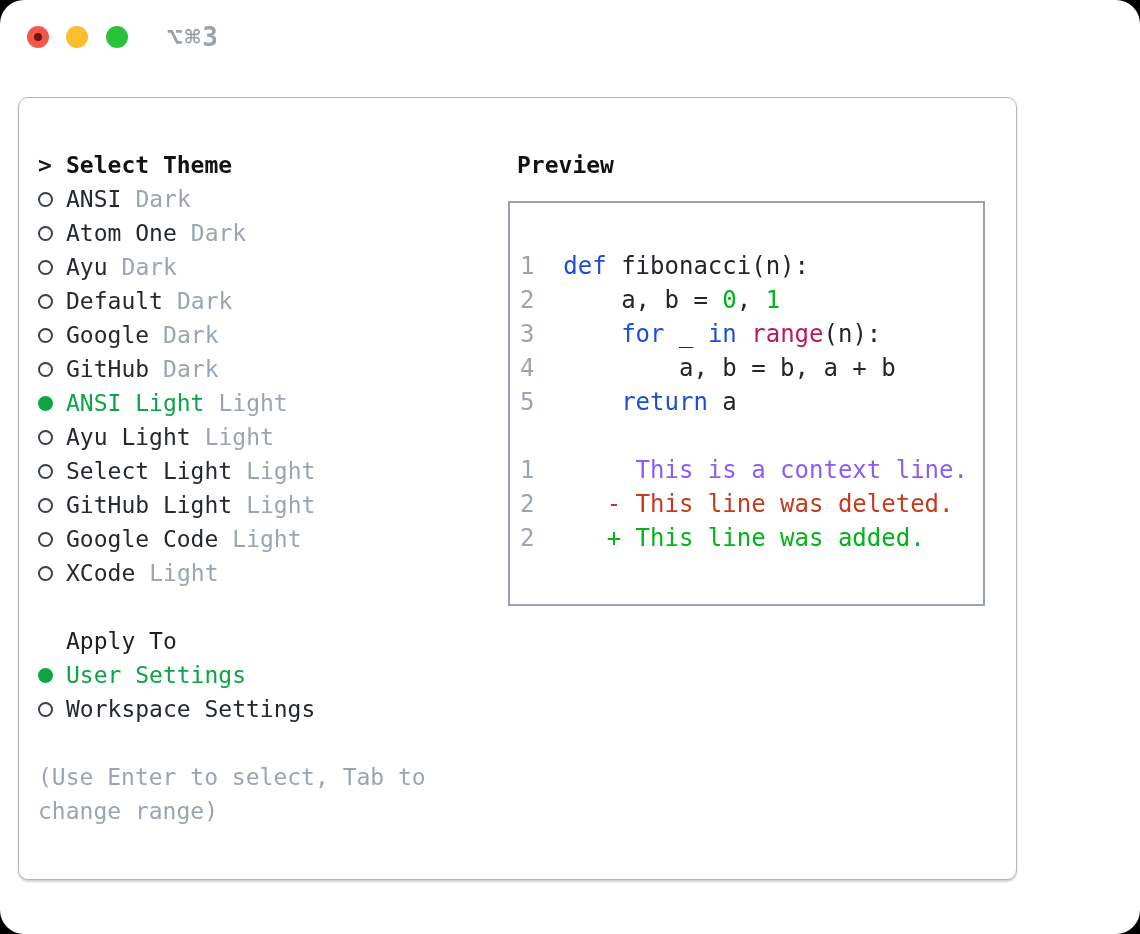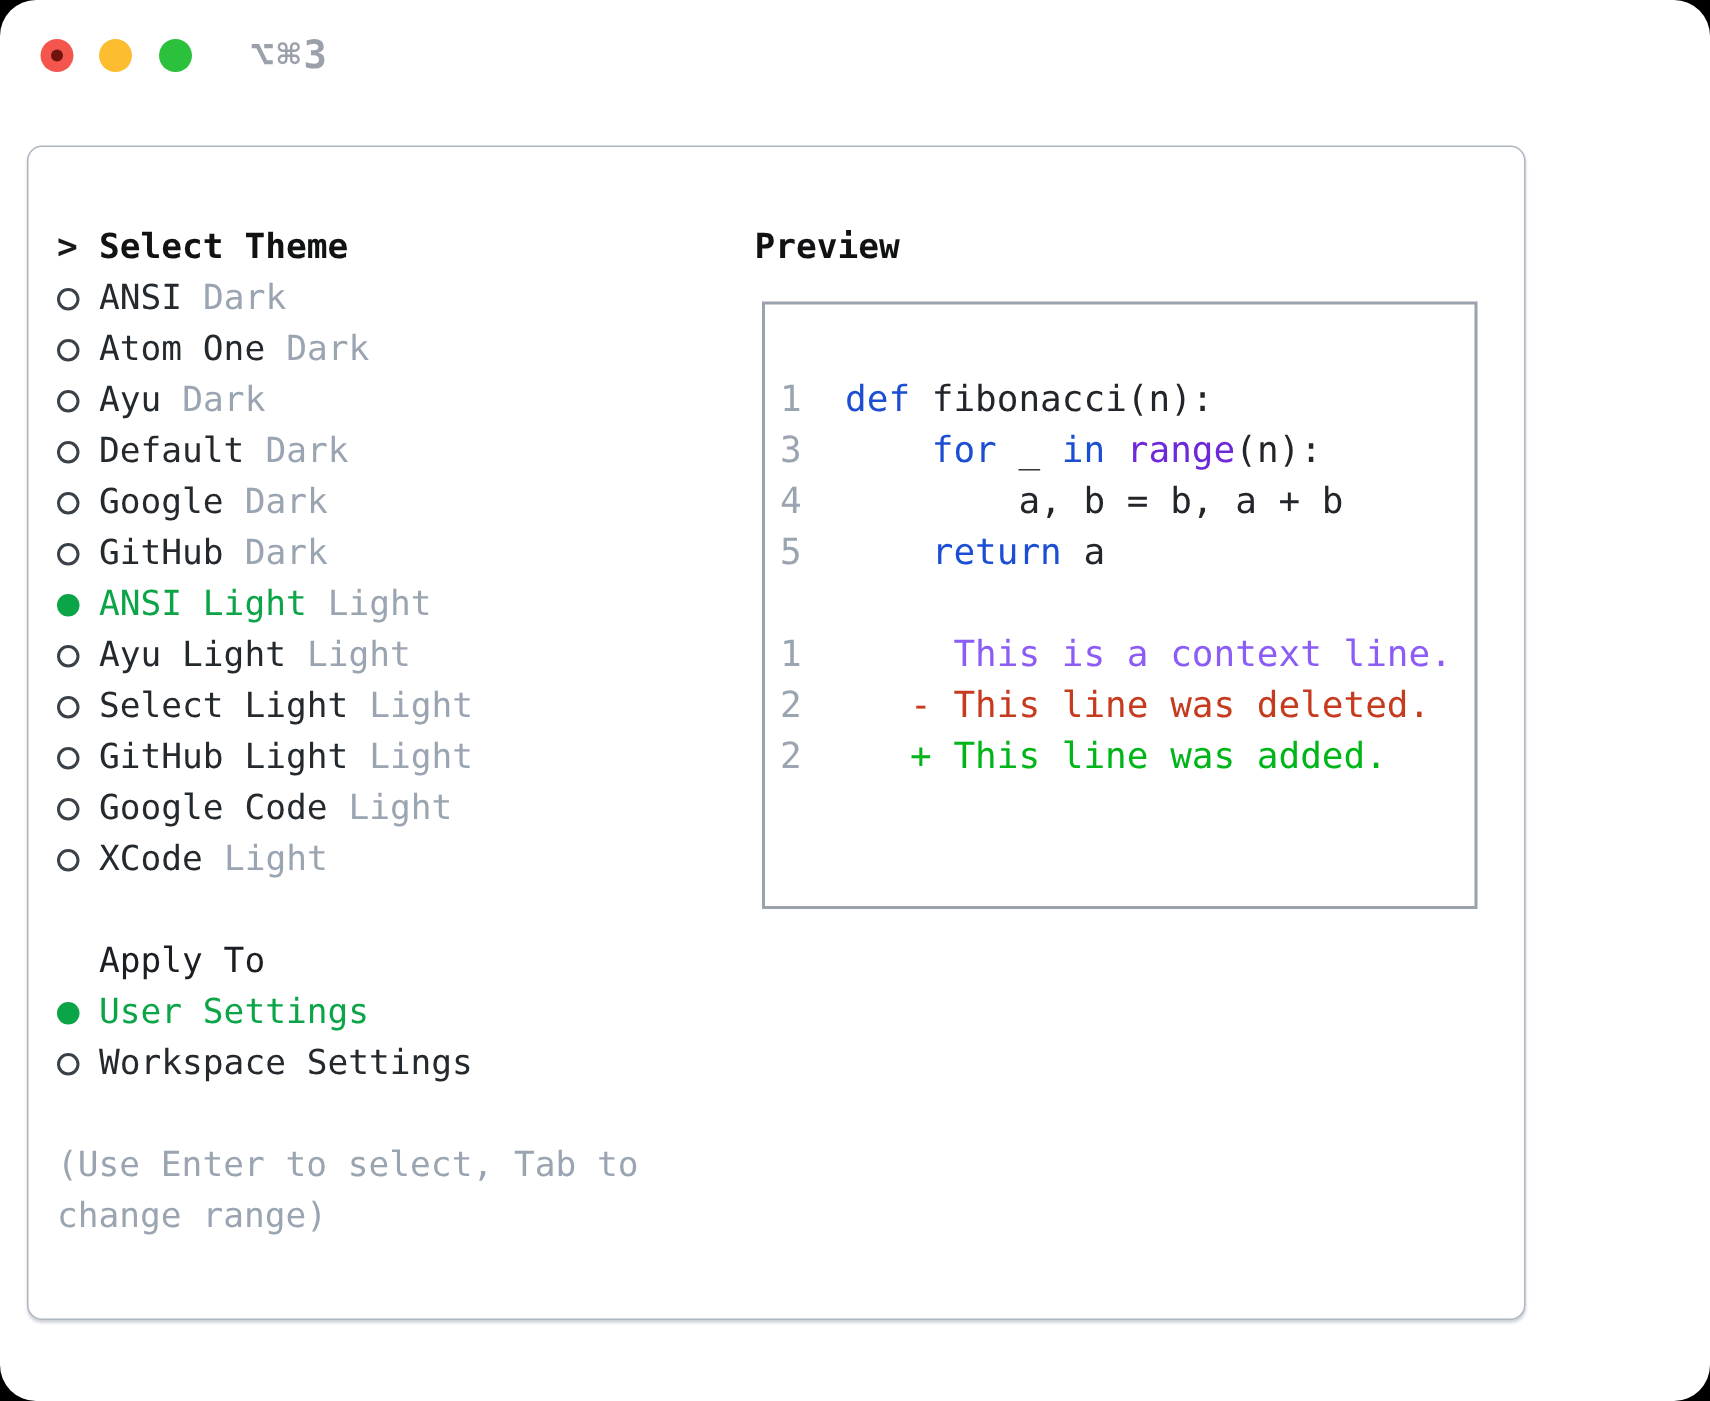--- a/index.html
+++ b/index.html
@@ -43,34 +43,34 @@
   .cursor{font-weight:bold;color:#17191b;}
   .hdr{font-weight:bold;color:#101214;}
   .tname{color:#24292e;}
   .tname.sel{color:#0ba547;}
   .tag{color:#9aa5b1;margin-left:14px;}
   .apply-hdr{color:#1b1f23;}
   .hint{color:#9aa5b1;height:34px;line-height:34px;white-space:pre;}
   .spacer{height:34px;}
   
   .preview-title{
-    position:absolute;left:503px;top:148px;height:34px;line-height:34px;
+    position:absolute;left:517px;top:148px;height:34px;line-height:34px;
     font-size:23px;font-weight:bold;color:#101214;
   }
   .preview-box{
     position:absolute;left:508px;top:201px;width:477px;height:405px;
     border:2px solid #9aa2ac;background:#fff;box-sizing:border-box;
     overflow:hidden;
   }
   .preview-content{padding:46px 0 0 10px;font-size:24px;}
   .pline{height:34px;line-height:34px;white-space:pre;}
   .lnum{color:#9aa5b1;}
   .tok-plain{color:#22262a;}
   .tok-keyword{color:#1b4ed2;}
-  .tok-builtin{color:#6d28d9;}
+  .tok-builtin{color:#be185d;}
   .tok-number{color:#00b31c;}
   .diff-context{color:#8b5cf6;}
   .diff-deleted{color:#c63a1e;}
   .diff-added{color:#00b517;margin-top:26px;}
 </style>
 </head>
 <body>
 
 <div class="card">
 
@@ -113,20 +113,21 @@
       </div>
     <div class="spacer"></div>
     <div class="hint">(Use Enter to select, Tab to</div>
     <div class="hint">change range)</div>
   </div>
 
   <div class="preview-title">Preview</div>
   <div class="preview-box">
     <div class="preview-content" id="preview-content">
         <div class="pline"><span class="lnum">1</span><span class="tok-plain">  </span><span class="tok-keyword">def</span><span class="tok-plain"> fibonacci(n):</span></div>
+        <div class="pline"><span class="lnum">2</span><span class="tok-plain">      a, b = </span><span class="tok-number">0</span><span class="tok-plain">, </span><span class="tok-number">1</span></div>
         <div class="pline"><span class="lnum">3</span><span class="tok-plain">      </span><span class="tok-keyword">for</span><span class="tok-plain"> _ </span><span class="tok-keyword">in</span><span class="tok-plain"> </span><span class="tok-builtin">range</span><span class="tok-plain">(n):</span></div>
         <div class="pline"><span class="lnum">4</span><span class="tok-plain">          a, b = b, a + b</span></div>
         <div class="pline"><span class="lnum">5</span><span class="tok-plain">      </span><span class="tok-keyword">return</span><span class="tok-plain"> a</span></div>
         <div class="pline"></div>
         <div class="pline"><span class="lnum">1</span><span class="diff-context">       This is a context line.</span></div>
         <div class="pline"><span class="lnum">2</span><span class="diff-deleted">     - This line was deleted.</span></div>
         <div class="pline"><span class="lnum">2</span><span class="diff-added">     + This line was added.</span></div>
       </div>
   </div>
 

